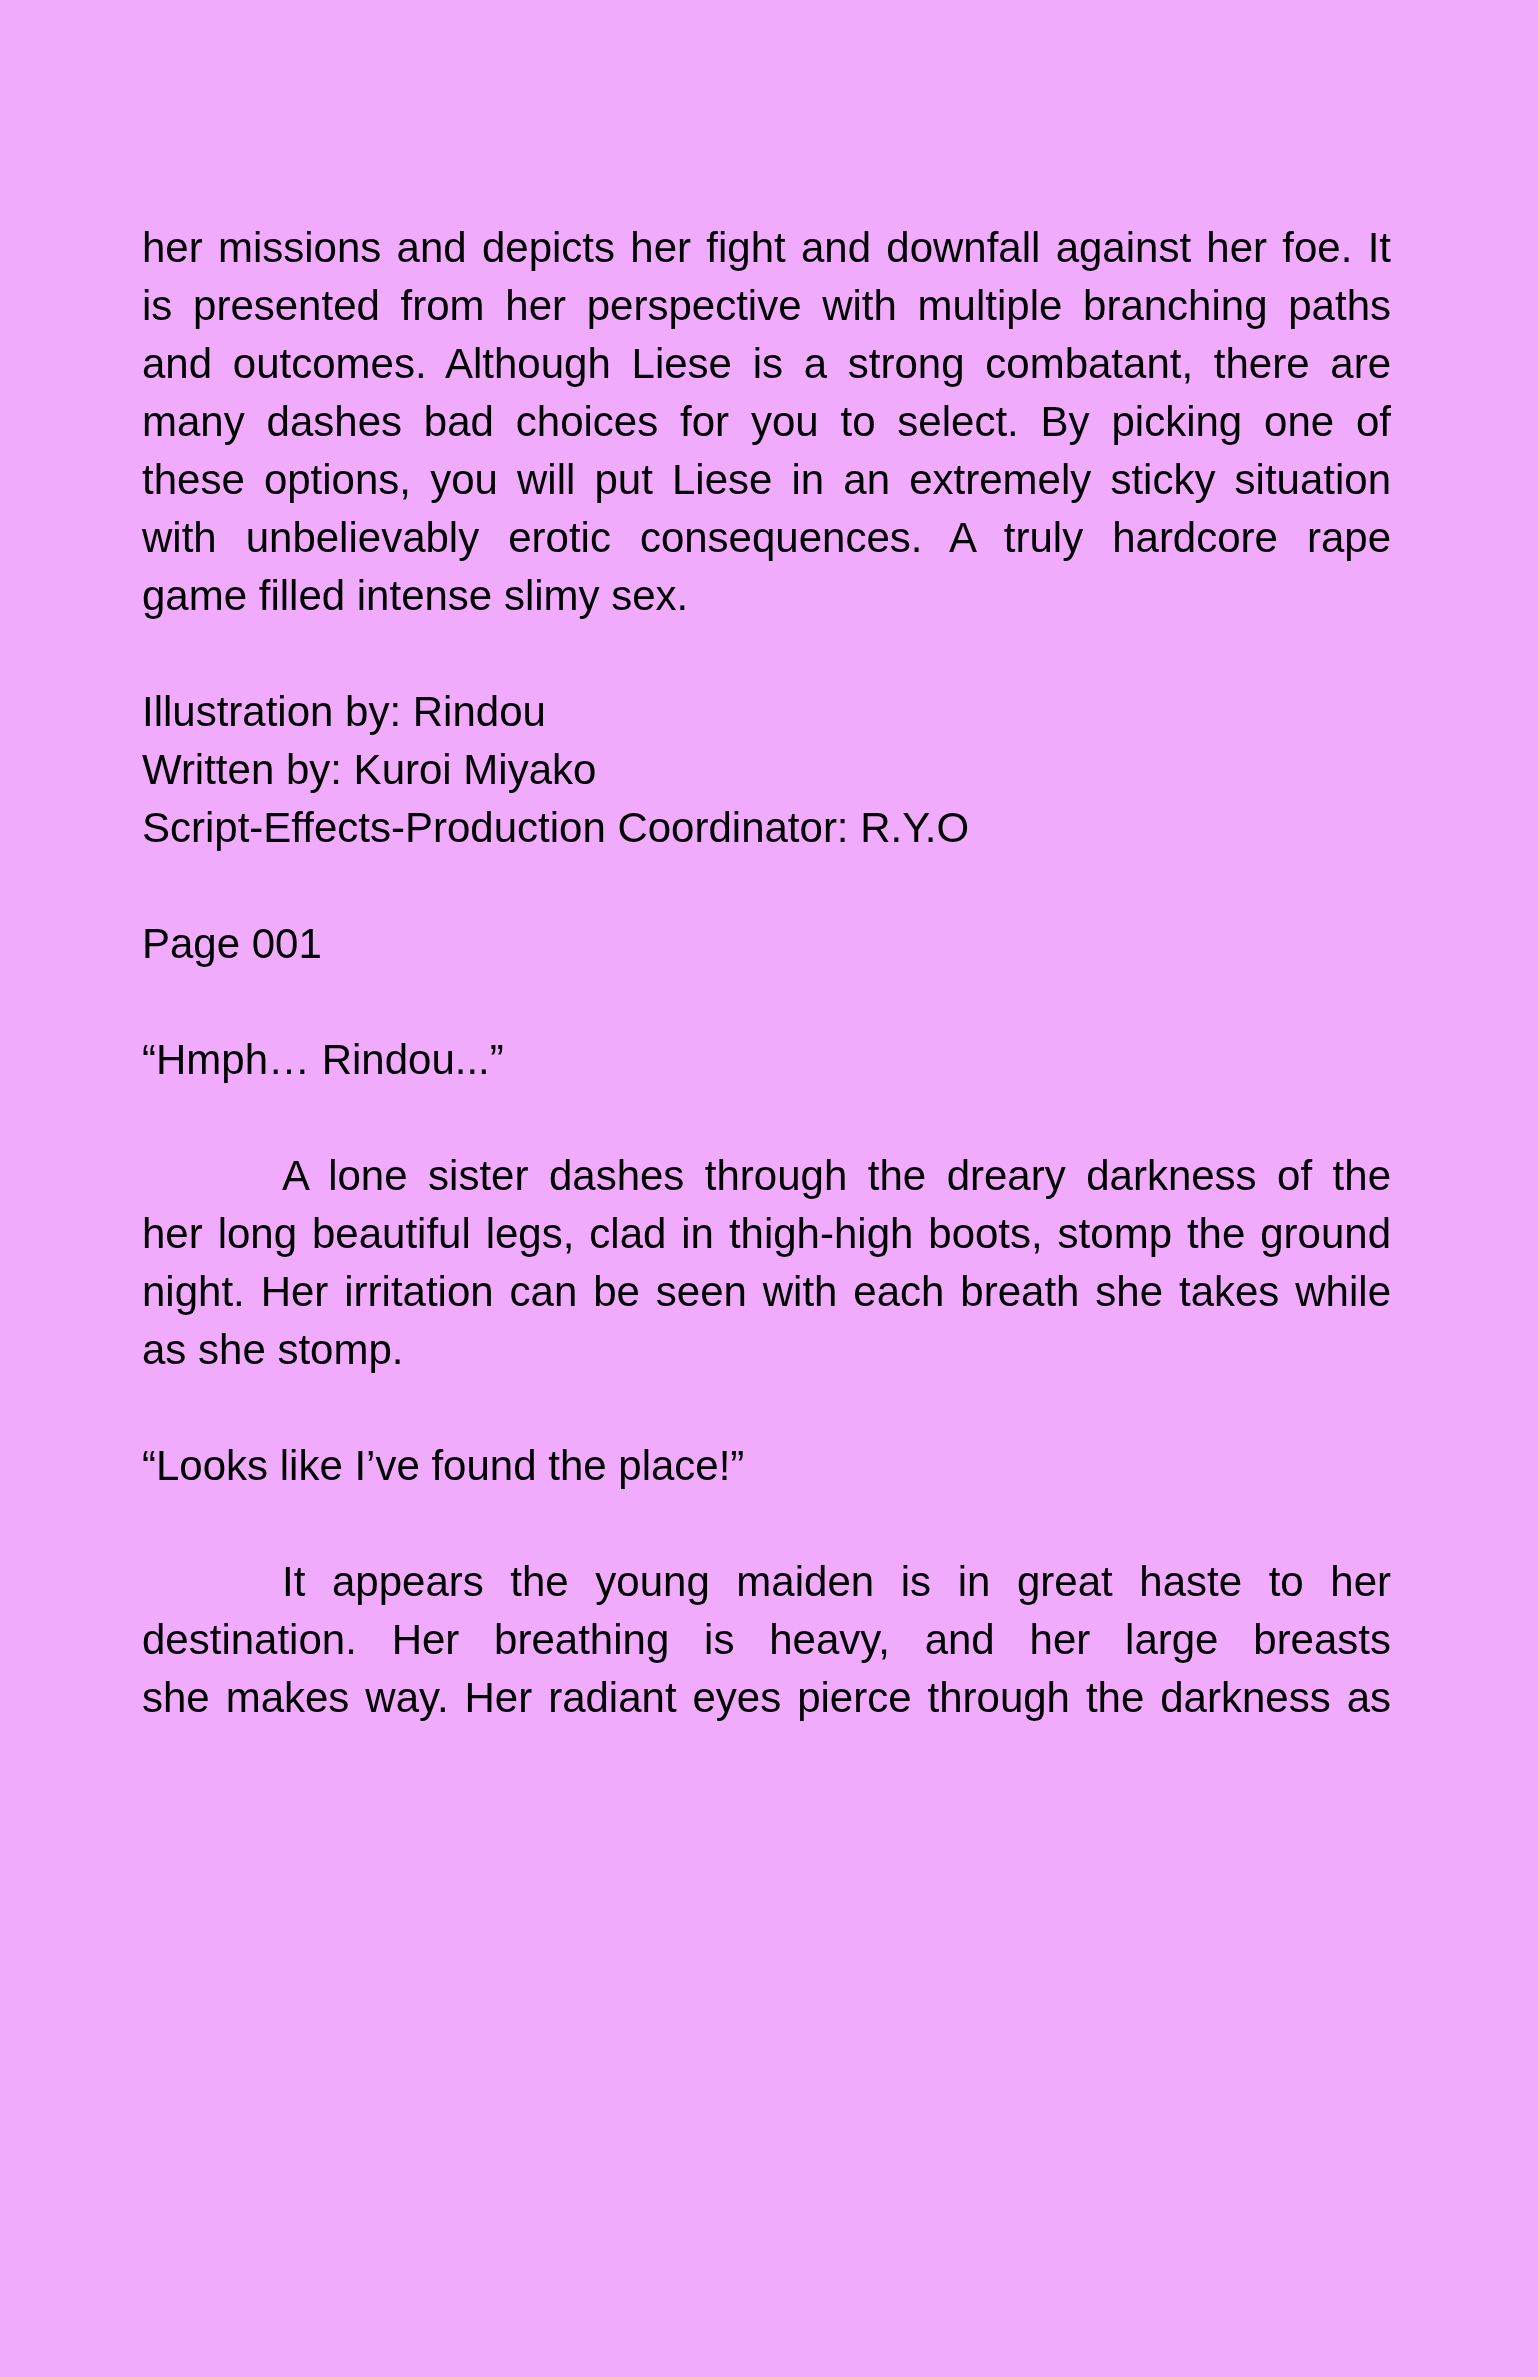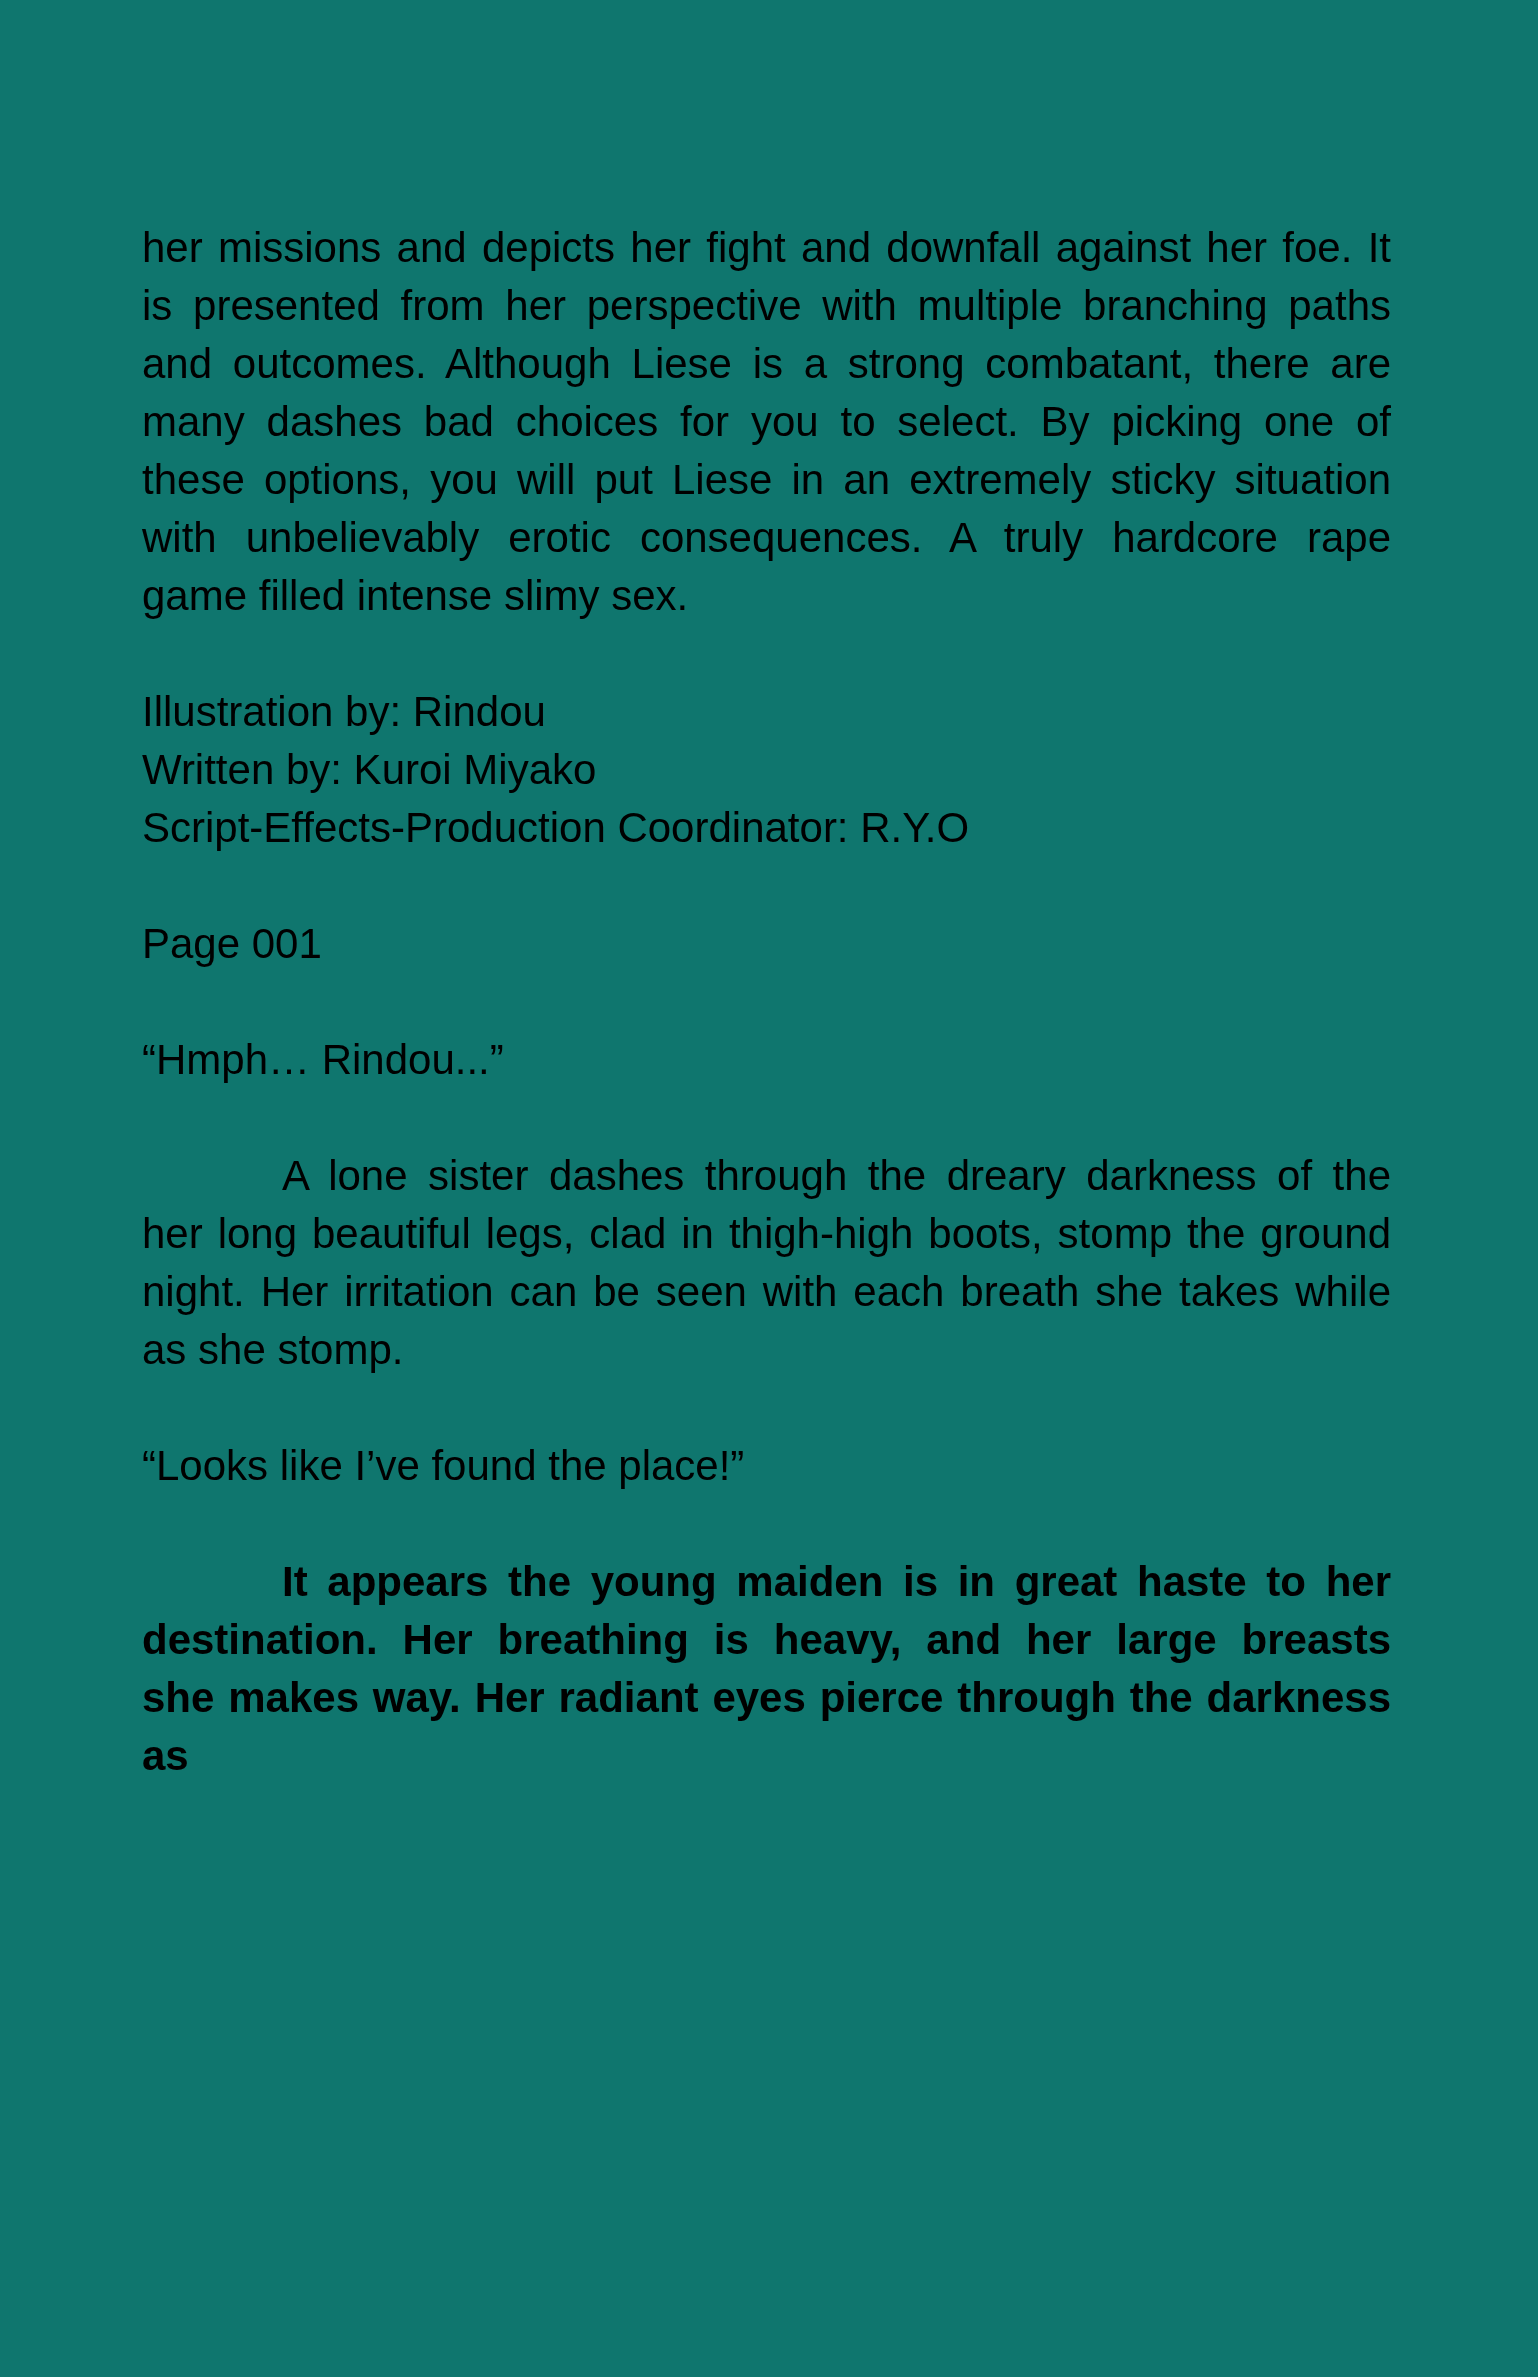--- a/index.html
+++ b/index.html
@@ -14,33 +14,33 @@
     box-sizing: border-box;
     background: #ffffff;
     color: #000000;
     font-family: "Liberation Sans", sans-serif;
     font-size: 42px;
     line-height: 58px;
     padding: 219px 147px 0 142px;
     overflow: hidden;
   }
   .block { margin: 0 0 58px 0; }
-  .block:last-child { margin-bottom: 0; font-weight: bold; }
+  .block:last-child { margin-bottom: 0; }
   .line { min-height: 58px; }
   
   .jpara .line { text-align: justify; text-align-last: justify; }
   .jpara:not(.cont) .line:last-child { text-align: justify; text-align-last: auto; }
   
   .indent .line:first-child { text-indent: 140px; }
   .italic { }
 </style>
 </head>
 <body>
 
-<div class="page" style="background: #0f766e; color: rgb(0, 0, 0);">
+<div class="page" style="background: #f0abfc; color: rgb(0, 0, 0);">
 
   <div class="block jpara">
       <div class="line">her missions and depicts her fight and downfall against her foe. It</div>
       <div class="line">is presented from her perspective with multiple branching paths</div>
       <div class="line">and outcomes. Although Liese is a strong combatant, there are</div>
       <div class="line"><span class="">many dashes </span><span class="italic">bad choices</span><span class=""> for you to select. By picking one of</span></div>
       <div class="line">these options, you will put Liese in an extremely sticky situation</div>
       <div class="line">with unbelievably erotic consequences. A truly hardcore rape</div>
       <div class="line">game filled intense slimy sex.</div>
     </div>

